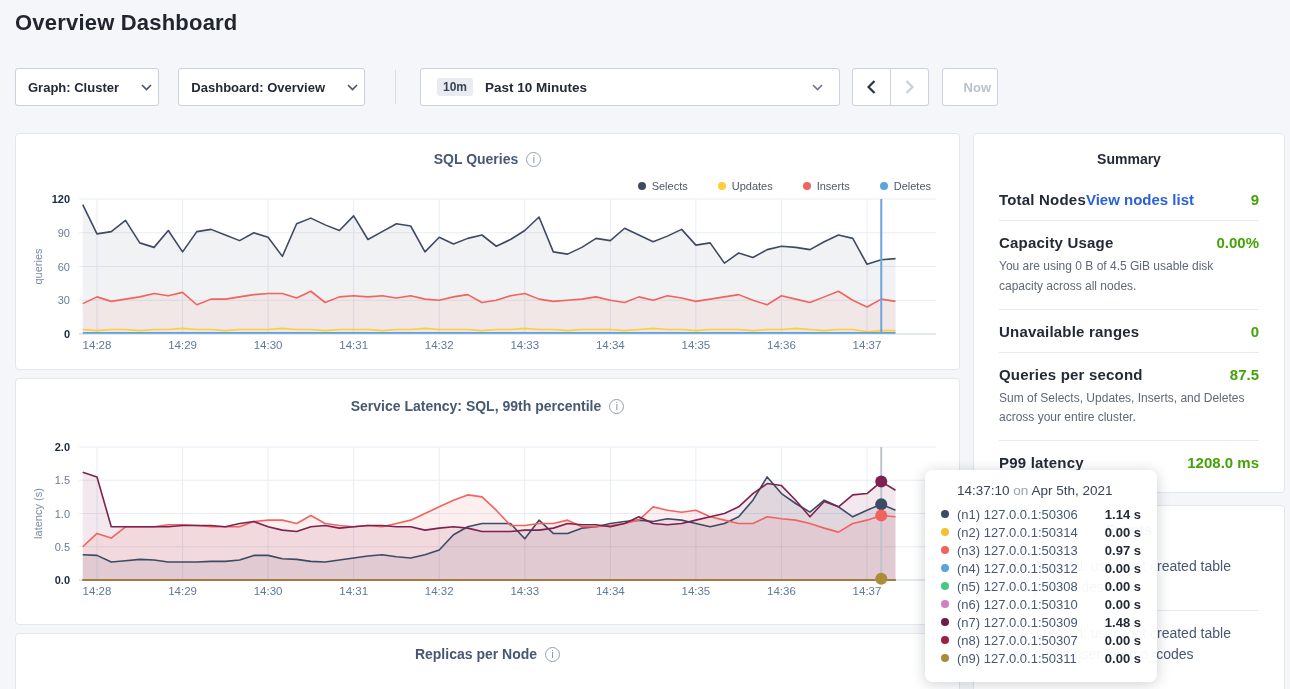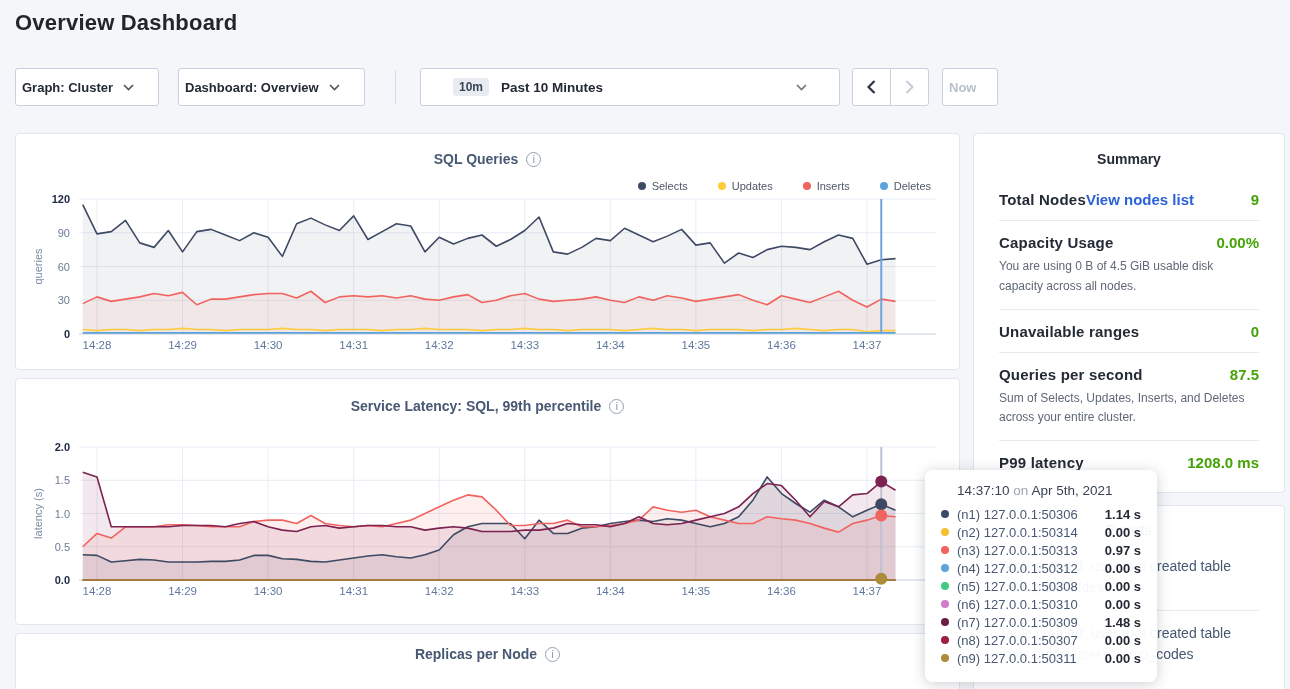--- a/index.html
+++ b/index.html
@@ -9,27 +9,27 @@
     background:#F4F6FA; color:#242A35;
     font-family:"Liberation Sans", sans-serif;
   }
   .page { position:relative; width:1290px; height:689px; overflow:hidden; }
 
   .page-title { position:absolute; left:15px; top:10px; font-size:22px; font-weight:600; color:#20252E; letter-spacing:.2px; }
 
   .btn {
     position:absolute; top:68px; height:38px; background:#fff;
     border:1px solid #C8D1DD; border-radius:3px;
-    display:flex; align-items:center; justify-content:flex-start; gap:10px;
+    display:flex; align-items:center; justify-content:flex-end; gap:22px;
     font-weight:700; font-size:13px; color:#242A35; cursor:pointer;
   }
   .graph-btn { left:15px; width:144px; }
   .dash-btn  { left:178px; width:187px; }
   .vdiv { position:absolute; left:395px; top:70px; width:1px; height:34px; background:#D8DDE5; }
-  .time-picker { left:420px; width:420px; justify-content:flex-start; padding:0 32px; gap:12px; }
+  .time-picker { left:420px; width:420px; justify-content:flex-start; padding:0 16px; gap:12px; }
   .time-badge { background:#E8ECF2; border-radius:3px; padding:2px 6px; font-size:12px; font-weight:700; color:#3A4455; }
   .time-label { font-size:13.5px; font-weight:700; }
   .time-chevron { margin-left:auto; color:#6B7585; display:flex; }
   .chev { color:#4A5463; display:flex; }
   .arrow-group { position:absolute; left:852px; top:68px; display:flex; }
   .arrow-btn { width:39px; height:38px; background:#fff; border:1px solid #C8D1DD; display:flex; align-items:center; justify-content:center; cursor:pointer; }
   .arrow-btn.back { border-radius:3px 0 0 3px; color:#2A3342; }
   .arrow-btn.fwd  { border-radius:0 3px 3px 0; margin-left:-1px; color:#C9CFD9; cursor:default; }
   .now-btn { left:942px; width:56px; color:#B9C1CC; cursor:default; }
 

